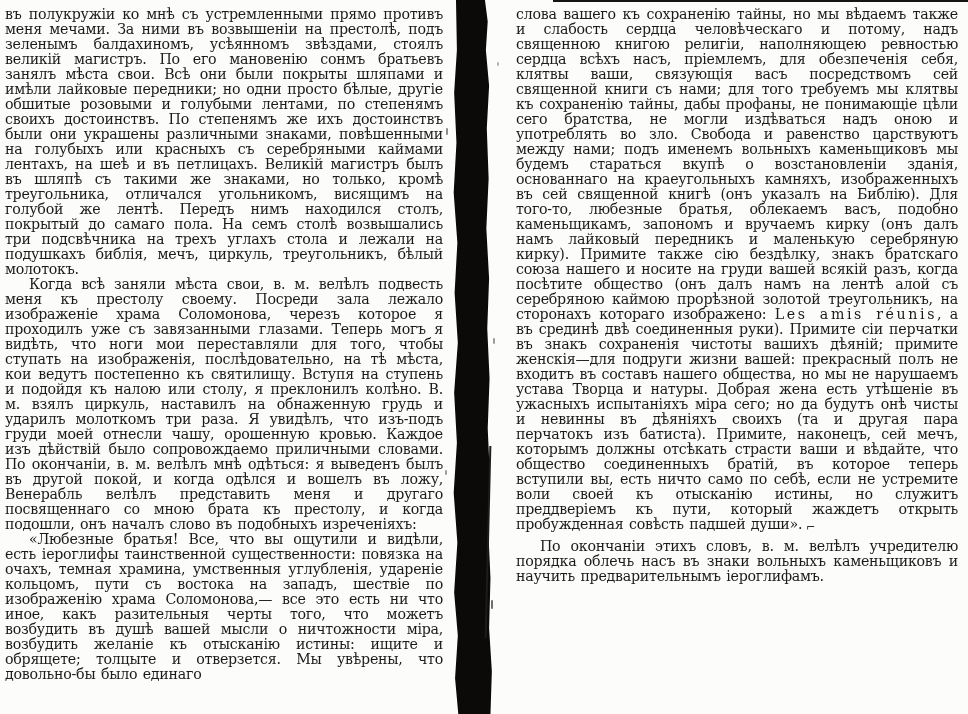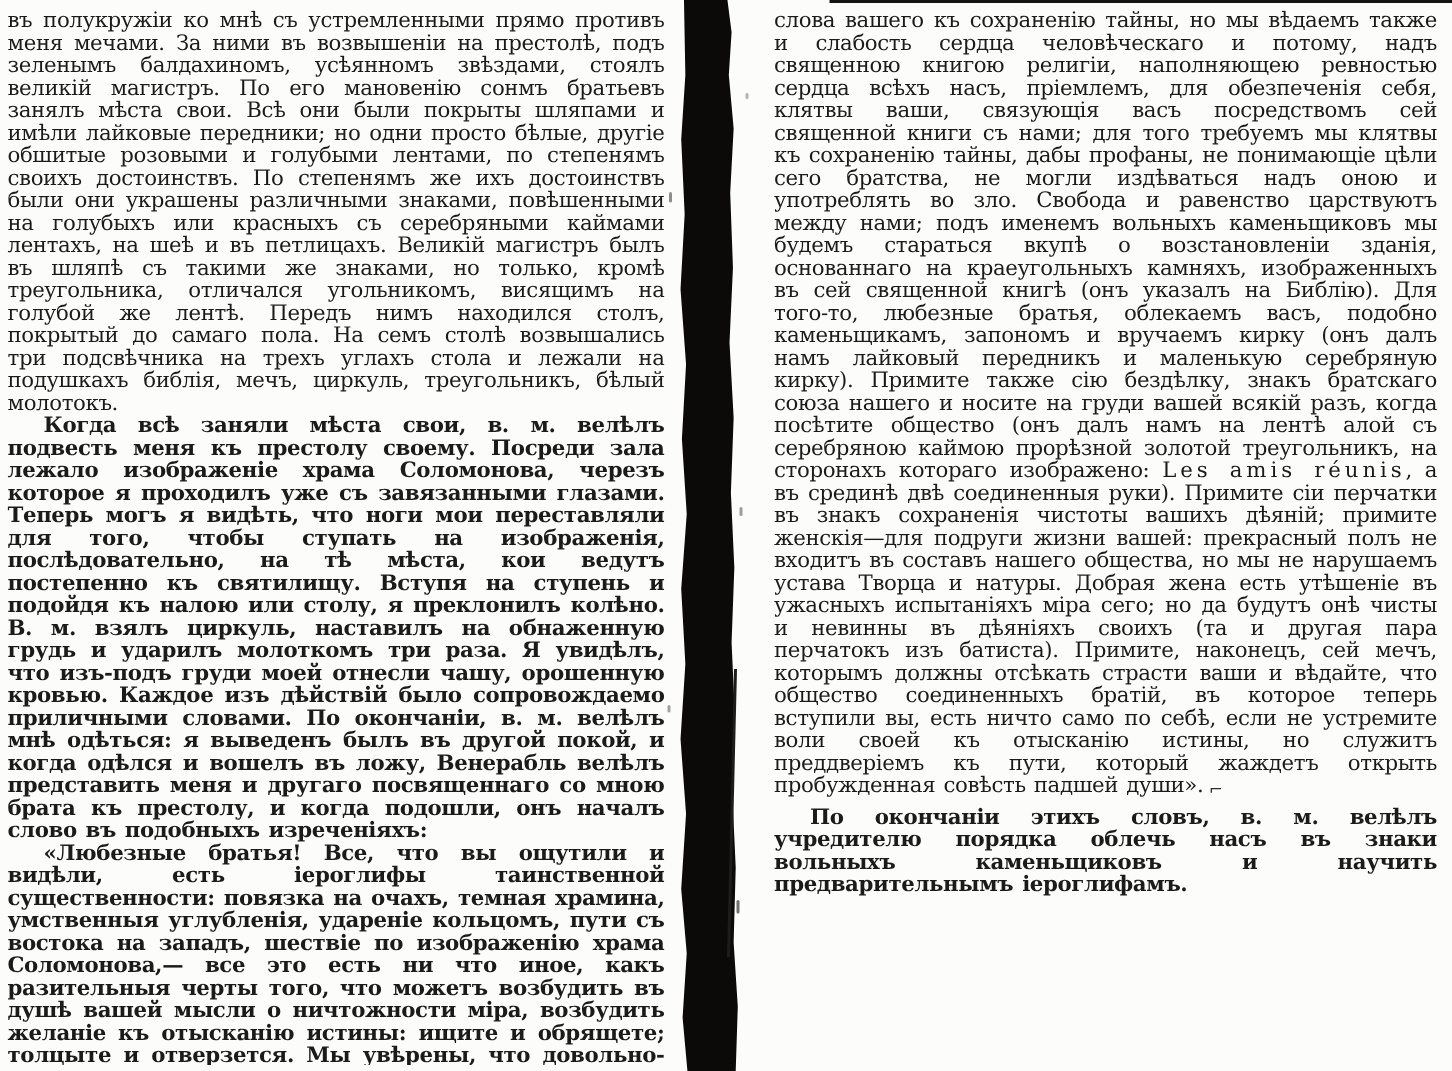--- a/index.html
+++ b/index.html
@@ -22,21 +22,21 @@
     color: #1b1b1b;
     font-size: 14.2px;
     line-height: 15px;
     letter-spacing: -0.25px;
     word-spacing: 1.2px;
     text-align: justify;
   }
   .page-left  { left: 5px;   width: 438px; }
   .page-right { left: 516px; width: 442px; }
   .para { margin: 0; }
-  .para.indent { text-indent: 24px; font-weight: bold; }
+  .para.indent { text-indent: 24px; }
   .para.gap-before { margin-top: 6px; }
   .latin-spaced {
     letter-spacing: 2.6px;
     word-spacing: 2px;
   }
   
   .gutter {
     position: absolute;
     left: 450px;
     top: 0;

